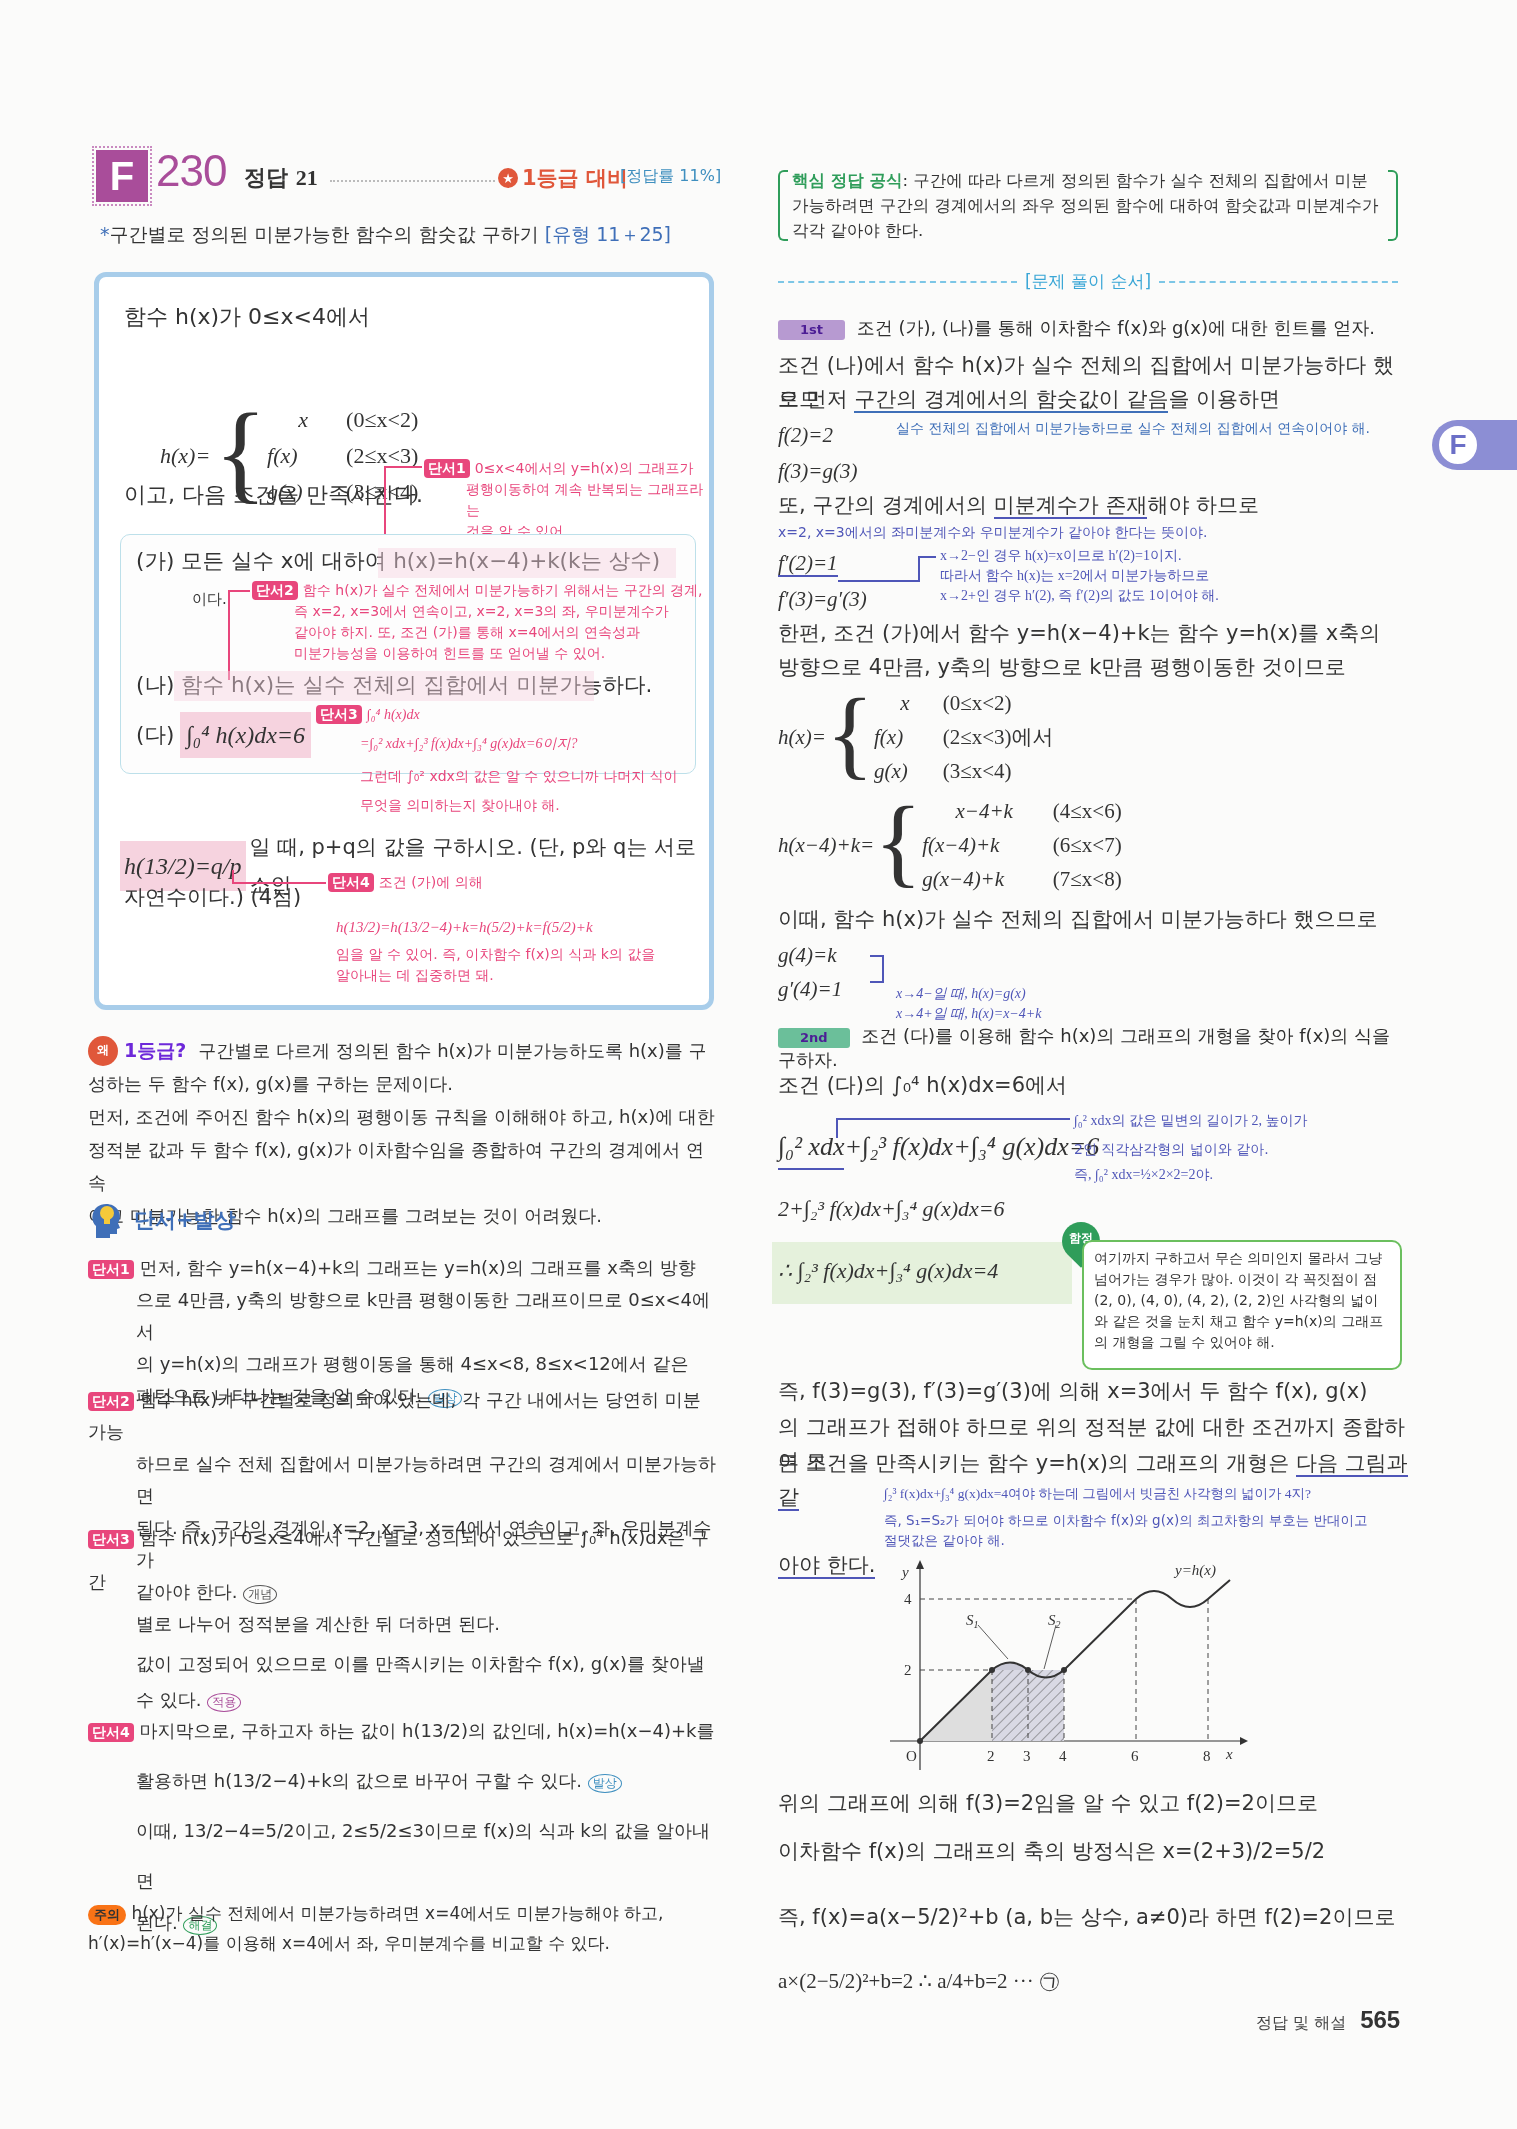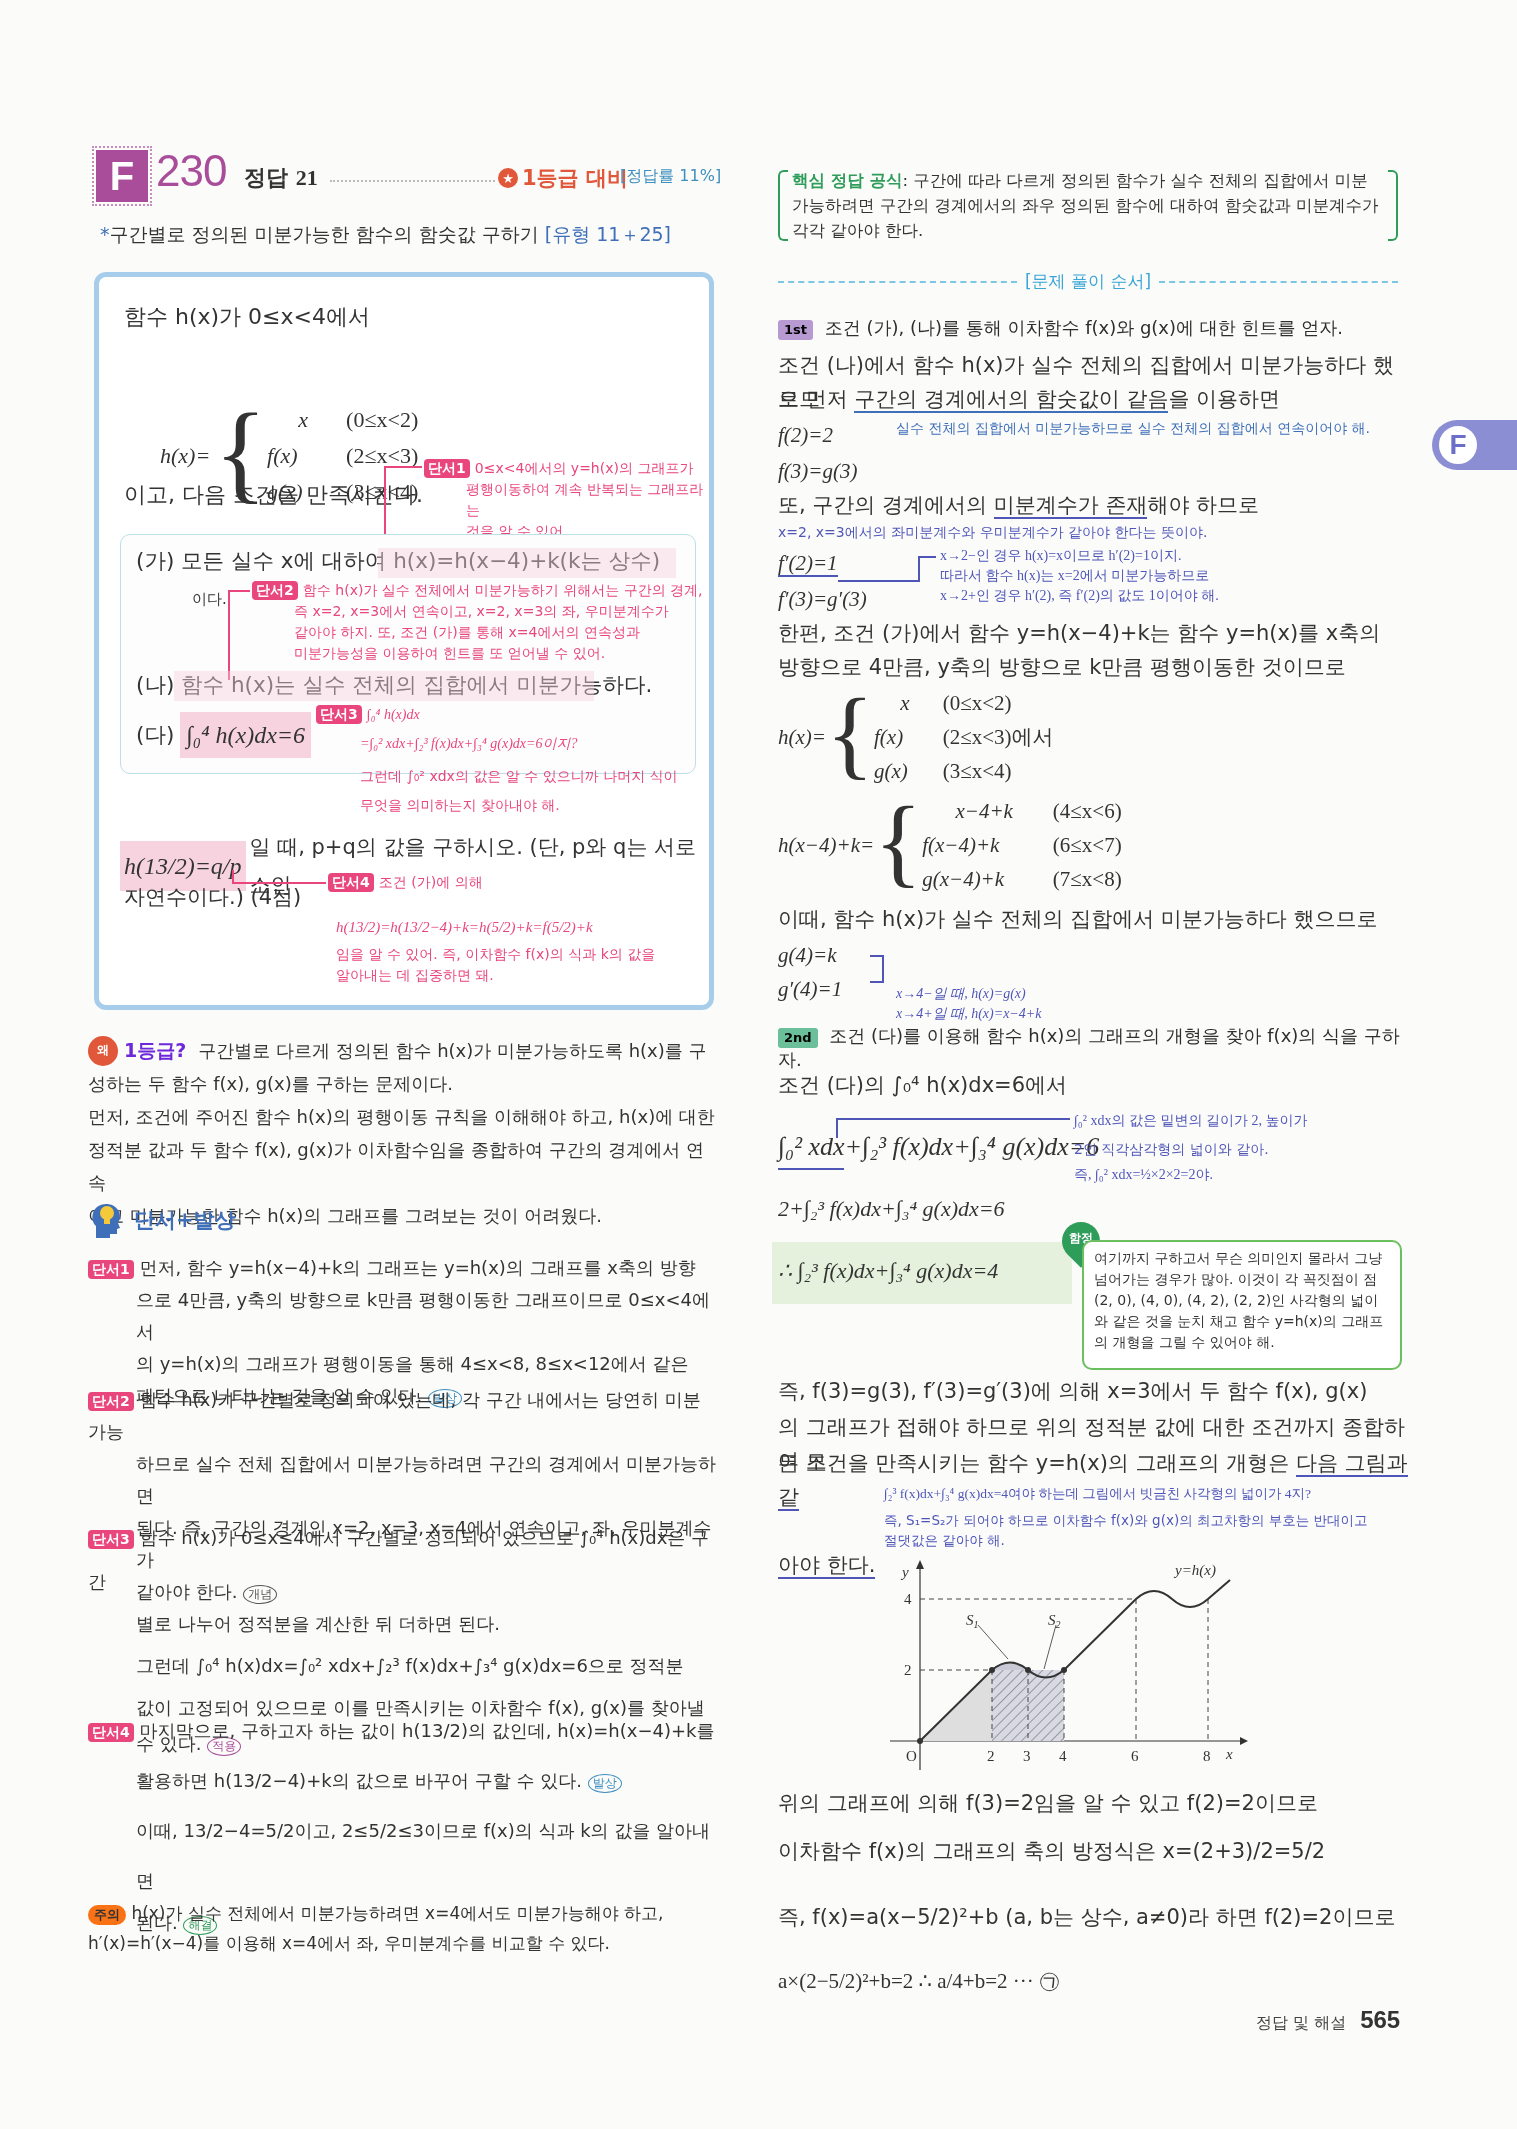--- a/index.html
+++ b/index.html
@@ -41,21 +41,21 @@
   .caution { display:inline-block; background:#f97316; color:#333; border-radius: 10px; font: bold 13px "DejaVu Sans", sans-serif; padding: 1px 6px; }
 
   
   .key-box { left: 778px; top: 168px; width: 620px; font-size: 16.5px; line-height: 25px; color: #333; padding: 0 14px; }
   .key-box:before, .key-box:after { content:""; position:absolute; top: 2px; bottom: 2px; width: 8px; border: 2.5px solid #2f9d5a; }
   .key-box:before { left: 0; border-right: none; border-radius: 6px 0 0 6px; }
   .key-box:after { right: 0; border-left: none; border-radius: 0 6px 6px 0; }
   .key-box .kt { color: #2f9d5a; font-weight: bold; }
   .order-line { left: 778px; top: 270px; width: 620px; display:flex; align-items:center; gap:8px; color: #3aa6d6; font-size: 17px; }
   .order-line .dash { flex:1; border-top: 2px dashed #7cc6e6; }
-  .step-tag { display:inline-block; color:#000000; font: bold 13px "DejaVu Sans", sans-serif; padding: 0 6px; line-height: 20px; border-radius: 3px; }
+  .step-tag { display:inline-block; color:#4c1d95; font: bold 13px "DejaVu Sans", sans-serif; padding: 0 22px; line-height: 20px; border-radius: 3px; }
   .rt { font-size: 21px; line-height: 34px; color: #333; }
   .blue-note { font-size: 14px; line-height: 20px; color: #4f56b8; }
   .ul { border-bottom: 2px solid #4f56b8; }
   .green-box { background: #e5f1dc; }
   .trap { left: 1082px; top: 1240px; width: 320px; height: 130px; border: 2px solid #6bbf5e; border-radius: 10px; background: #fff; font-size: 14px; line-height: 21px; padding: 6px 10px; color: #333; }
   .trap-pin { left: 1062px; top: 1222px; width: 38px; height: 38px; border-radius: 50% 50% 50% 0; transform: rotate(-45deg); background: #2f9d5a; }
   .trap-pin-lbl { left: 1065px; top: 1230px; color:#fff; font: bold 12px "DejaVu Sans", sans-serif; width: 32px; text-align:center; }
 
   .side-tab { left: 1432px; top: 420px; width: 85px; height: 50px; background: #8c8ed4; border-radius: 25px 0 0 25px; }
   .side-tab .circ { position:absolute; left: 4px; top: 3px; width: 44px; height: 44px; border-radius: 50%; background:#fff; border: 3px solid #8c8ed4; color:#6b6fc7; font: bold 28px "Liberation Sans", sans-serif; display:flex; align-items:center; justify-content:center; }
@@ -194,21 +194,20 @@
 <div class="abs" style="left:88px;top:1384px;width:630px;">
   <div class="body-txt" style="line-height:32px"><span class="hint-tag">단서2</span> <span>함수 h(x)가 구간별로 정의되어 있는데, 각 구간 내에서는 당연히 미분가능</span></div>
   <div class="body-txt" style="padding-left:48px;line-height:32px">하므로 실수 전체 집합에서 미분가능하려면 구간의 경계에서 미분가능하면</div>
   <div class="body-txt" style="padding-left:48px;line-height:32px">된다. 즉, 구간의 경계인 x=2, x=3, x=4에서 연속이고, 좌, 우미분계수가</div>
   <div class="body-txt" style="padding-left:48px;line-height:32px"><span>같아야 한다.</span> <span class="stamp dark">개념</span></div>
 </div>
 
 <div class="abs" style="left:88px;top:1516px;width:630px;">
   <div class="body-txt" style="line-height:44px"><span class="hint-tag">단서3</span> <span>함수 h(x)가 0≤x≤4에서 구간별로 정의되어 있으므로 ∫₀⁴ h(x)dx은 구간</span></div>
   <div class="body-txt" style="padding-left:48px;line-height:40px">별로 나누어 정적분을 계산한 뒤 더하면 된다.</div>
-  <div class="body-txt" style="padding-left:48px;line-height:44px">그런데 ∫₀⁴ h(x)dx=∫₀² xdx+∫₂³ f(x)dx+∫₃⁴ g(x)dx=6으로 정적분</div>
   <div class="body-txt" style="padding-left:48px;line-height:40px">값이 고정되어 있으므로 이를 만족시키는 이차함수 f(x), g(x)를 찾아낼</div>
   <div class="body-txt" style="padding-left:48px;line-height:32px"><span>수 있다.</span> <span class="stamp purple">적용</span></div>
 </div>
 
 <div class="abs" style="left:88px;top:1706px;width:630px;">
   <div class="body-txt" style="line-height:50px"><span class="hint-tag">단서4</span> <span>마지막으로, 구하고자 하는 값이 h(13/2)의 값인데, h(x)=h(x−4)+k를</span></div>
   <div class="body-txt" style="padding-left:48px;line-height:50px"><span>활용하면 h(13/2−4)+k의 값으로 바꾸어 구할 수 있다.</span> <span class="stamp">발상</span></div>
   <div class="body-txt" style="padding-left:48px;line-height:50px">이때, 13/2−4=5/2이고, 2≤5/2≤3이므로 f(x)의 식과 k의 값을 알아내면</div>
   <div class="body-txt" style="padding-left:48px;line-height:34px"><span>된다.</span> <span class="stamp green">해결</span></div>
 </div>

